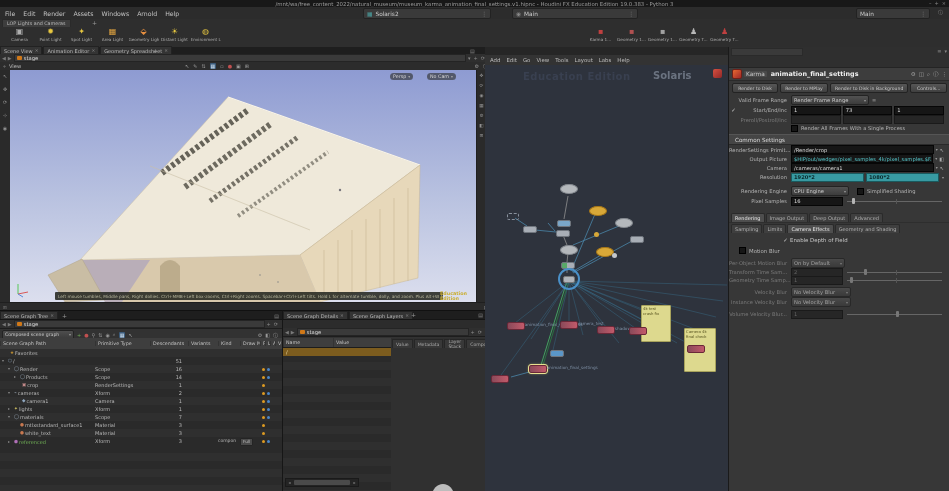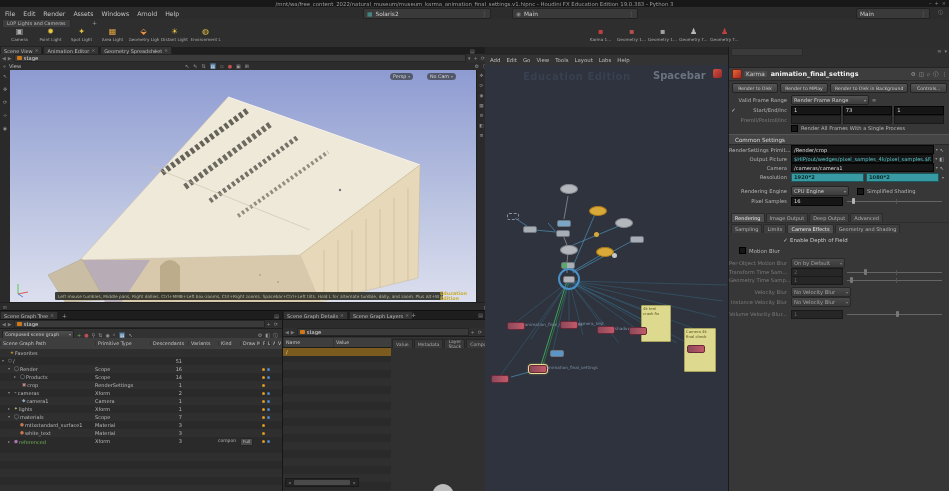--- a/index.html
+++ b/index.html
@@ -719,21 +719,21 @@
         <span>Edit</span>
         <span>Go</span>
         <span>View</span>
         <span>Tools</span>
         <span>Layout</span>
         <span>Labs</span>
         <span>Help</span>
       </div>
     <div class="netcanvas">
       <div class="watermark">Education Edition</div>
-      <div class="brand">Spacebar</div>
+      <div class="brand">Solaris</div>
       <div class="brandic"></div>
       <svg id="wire-svg" width="243" height="426">
           <line x1="83" y1="131" x2="79" y2="154" class="w-g"></line>
           <line x1="78" y1="170" x2="82" y2="180" class="w-g"></line>
           <line x1="83" y1="188" x2="82" y2="197" class="w-g"></line>
           <line x1="82" y1="201" x2="82" y2="208" class="w-g"></line>
           <line x1="110" y1="149" x2="86" y2="206" class="w-b"></line>
           <line x1="134" y1="161" x2="88" y2="180" class="w-b"></line>
           <line x1="147" y1="176" x2="88" y2="208" class="w-b"></line>
           <line x1="116" y1="190" x2="87" y2="207" class="w-b"></line>

